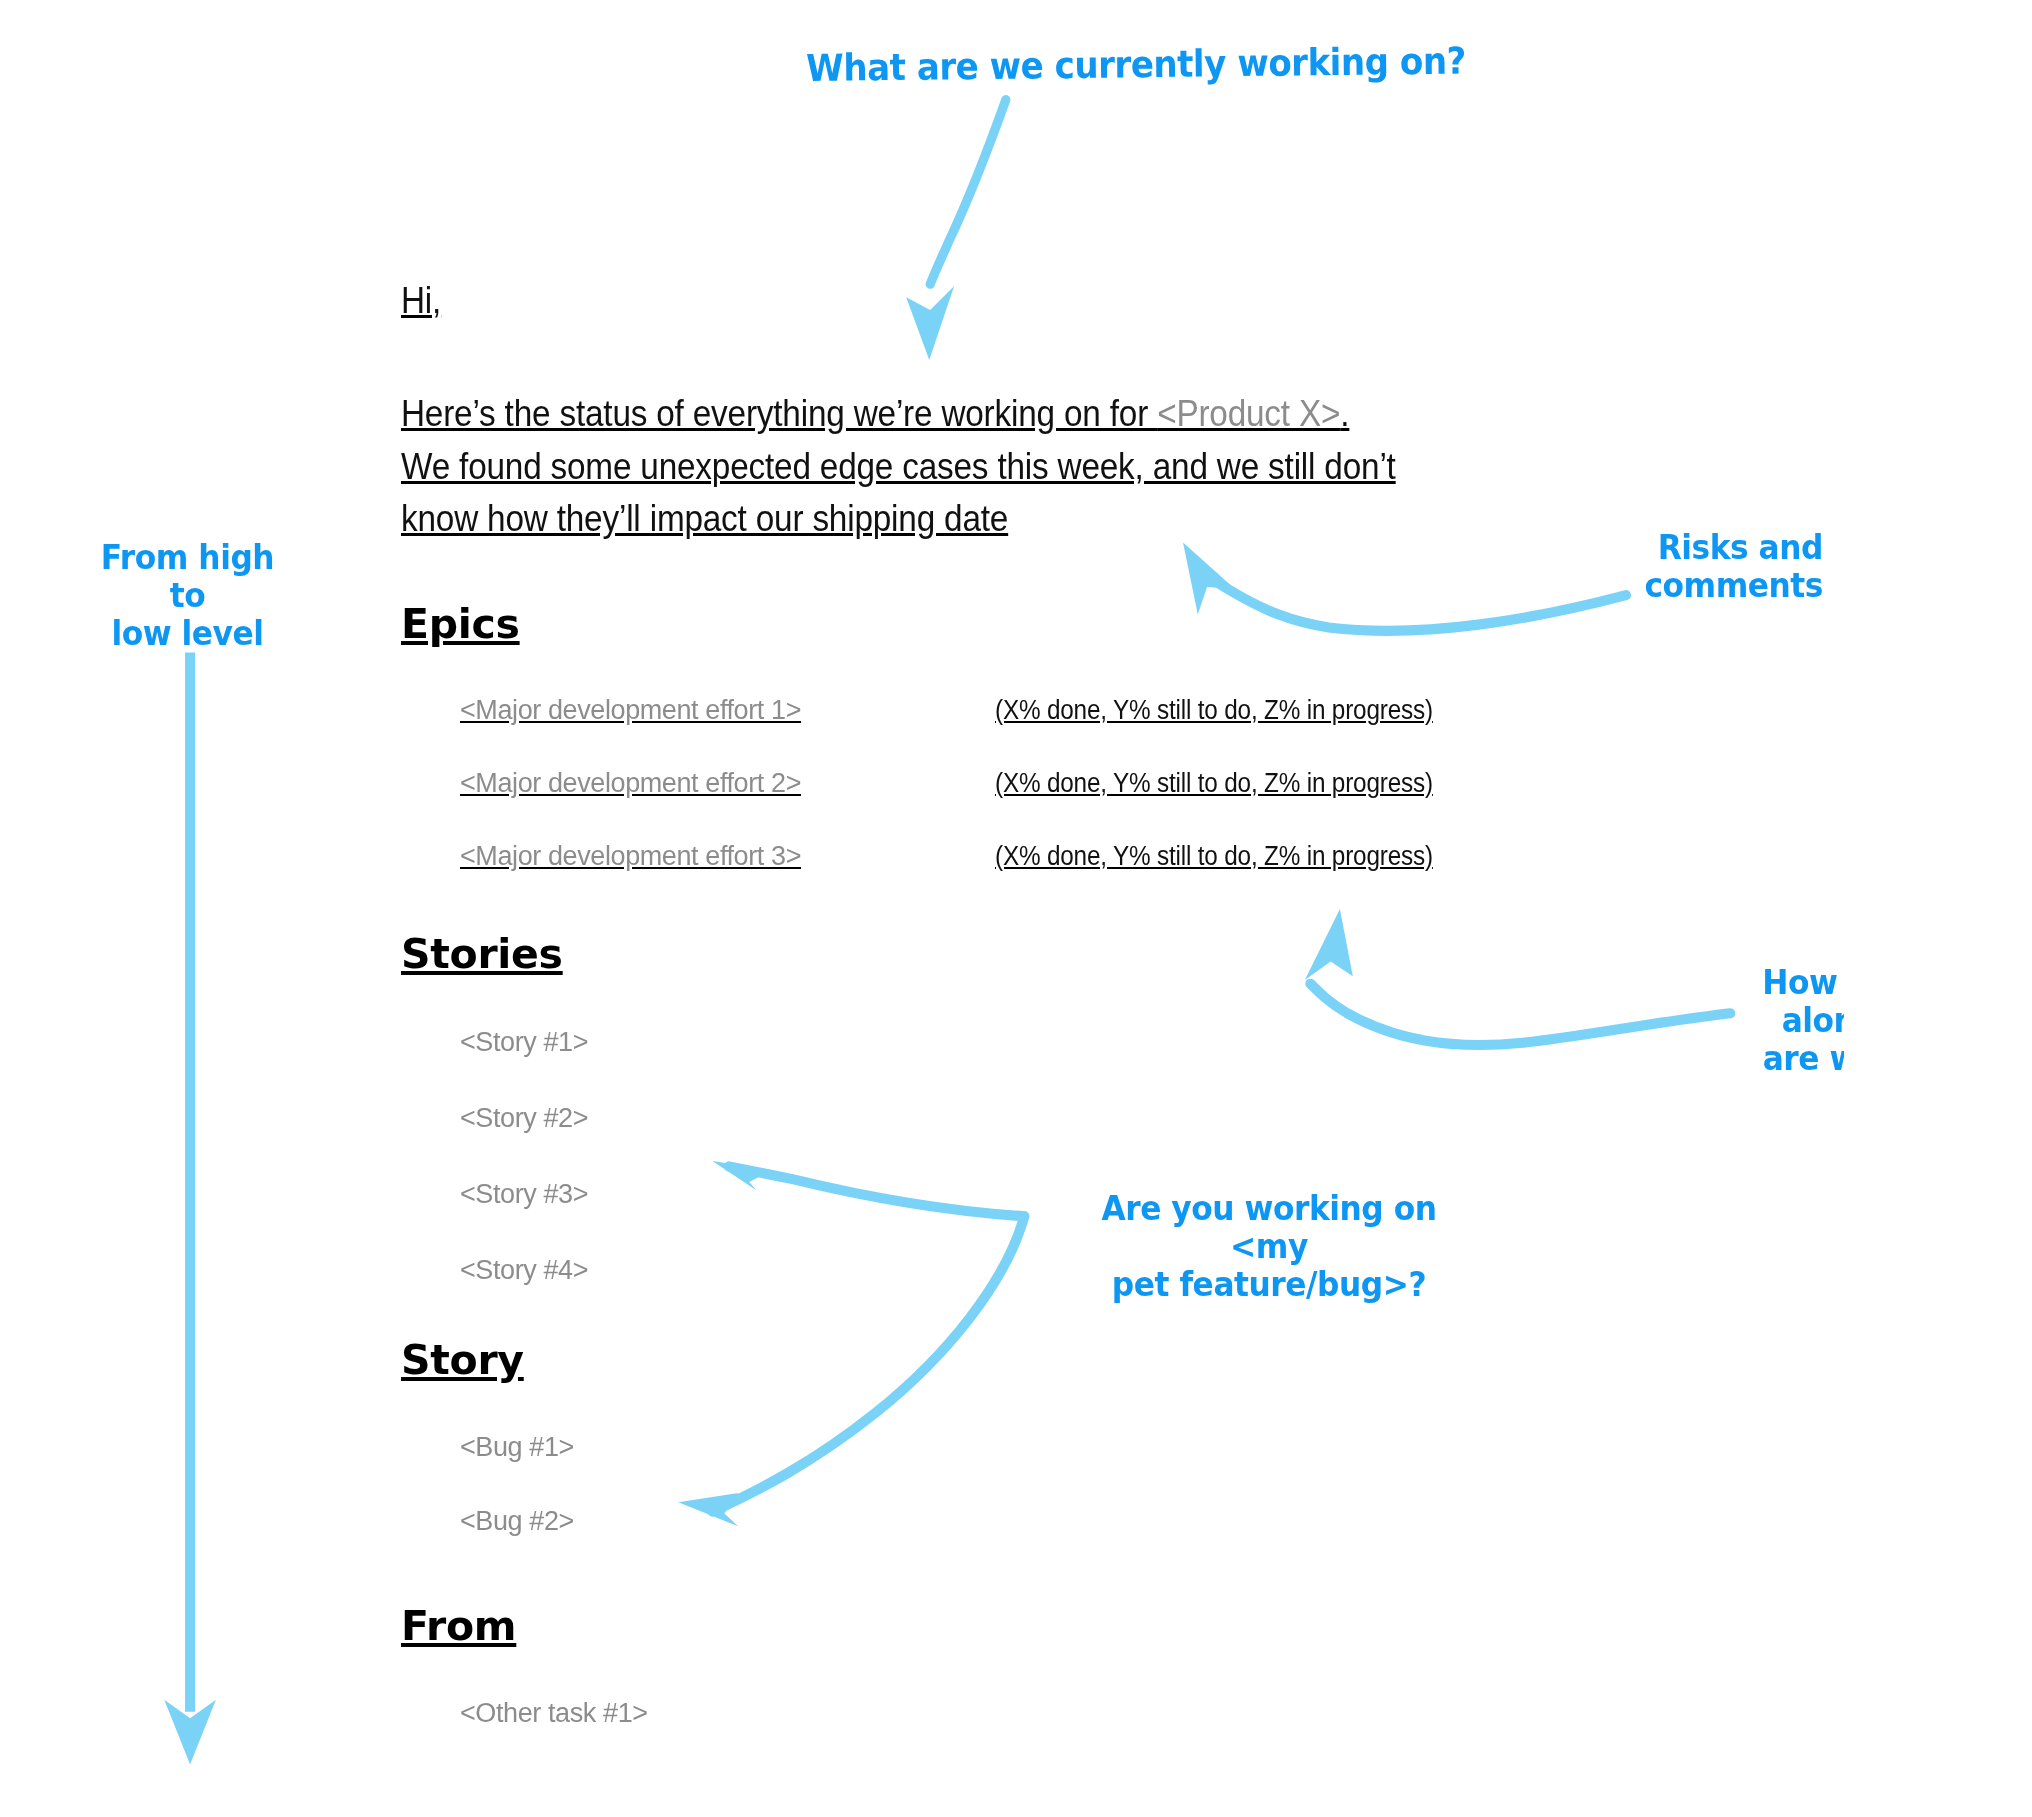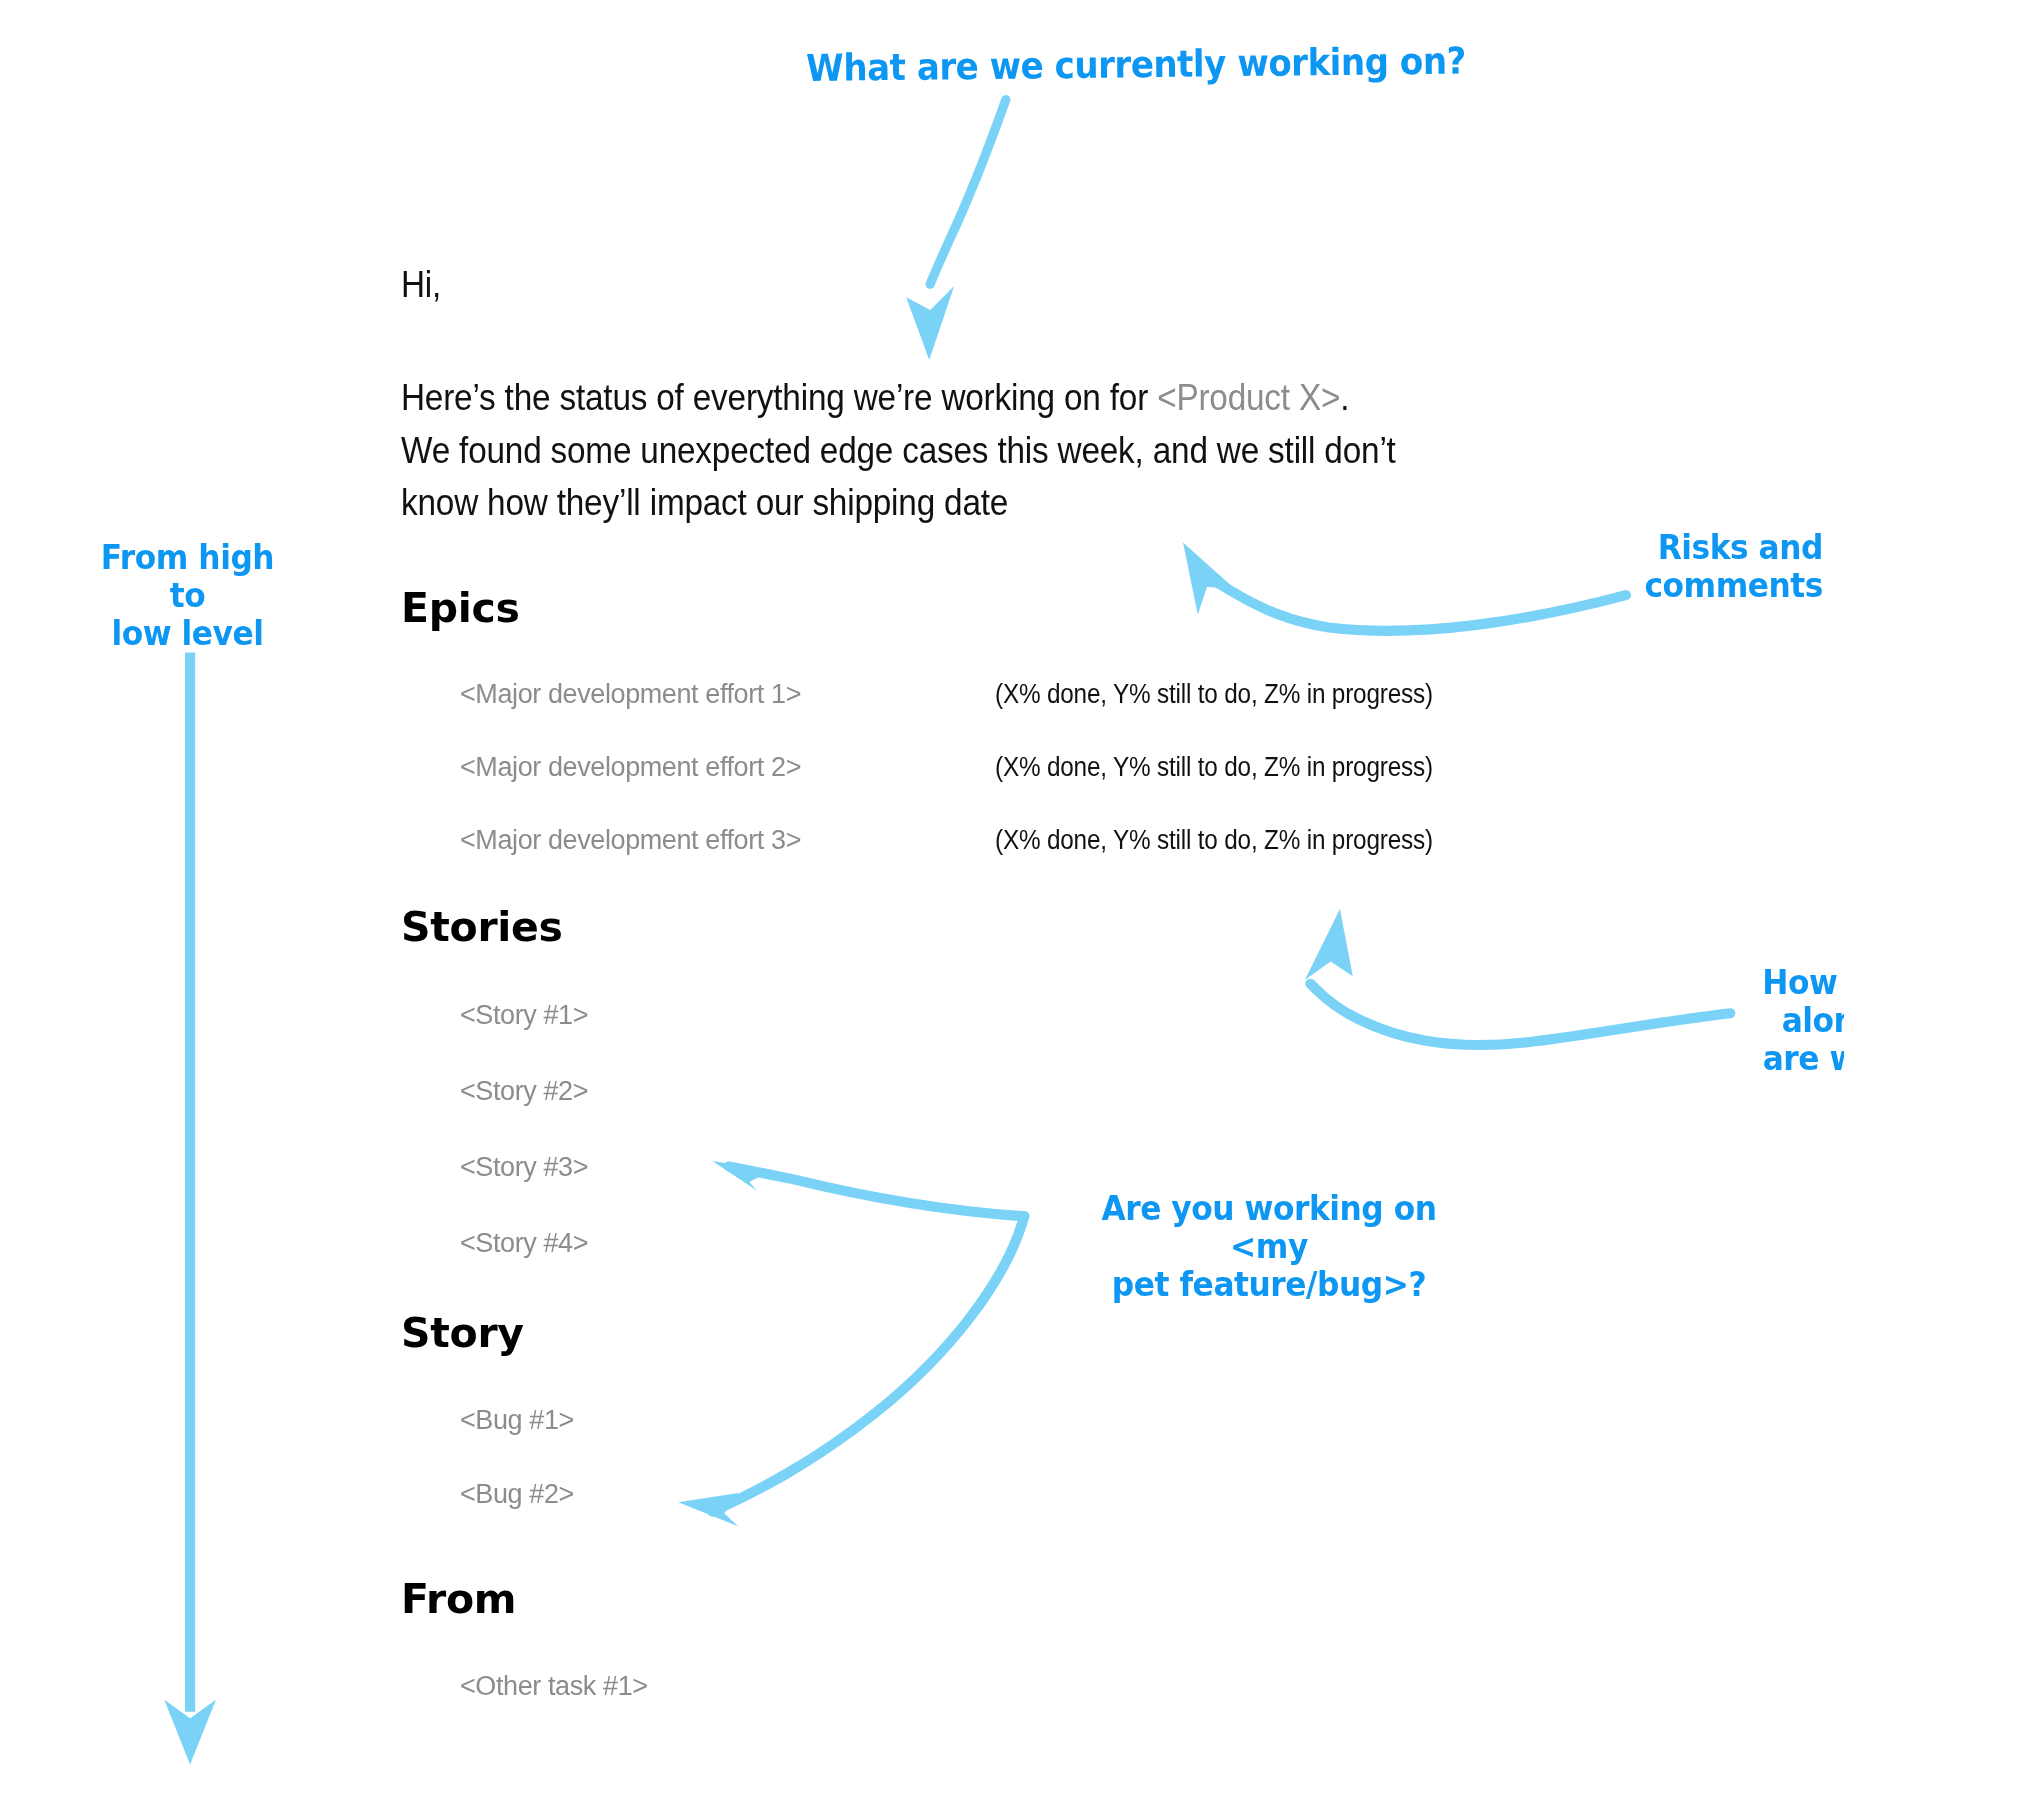--- a/index.html
+++ b/index.html
@@ -81,22 +81,23 @@
     font-size: 34px;
     text-align: center;
     transform-origin: center top;
     transform: scaleX(0.92);
   }
 
   
   #email {
     position: absolute;
     left: 401px;
-    top: 264px;
+    top: 280px;
     width: 1440px;
+    text-decoration: underline;
   }
 
   .greeting {
     font-family: "Liberation Sans", sans-serif;
     font-size: 37px;
     color: #111111;
     letter-spacing: -0.2px;
     margin: 0 0 66px 0;
     transform: scaleX(0.90);
     transform-origin: left center;
@@ -155,21 +156,21 @@
     width: 526px;
     text-align: left;
   }
   .epic-row .pct { margin-left: 9.2px; }
 
   
   #sec-epics { margin-top: 0; }
   #sec-epics .rows .epic-row { height: 73px; line-height: 73px; }
   #sec-epics { padding-bottom: 13px; }
 
-  #sec-stories { margin-top: 13px; }
+  #sec-stories { margin-top: 24px; }
   #sec-stories .row { height: 76px; line-height: 76px; }
 
   #sec-bugs { margin-top: 28px; }
   #sec-bugs .row { height: 74px; line-height: 74px; }
 
   #sec-tasks { margin-top: 44px; }
   #sec-tasks .row { height: 74px; line-height: 74px; }
 
   .sec-gap-top { margin-top: 41px; }
 </style>

